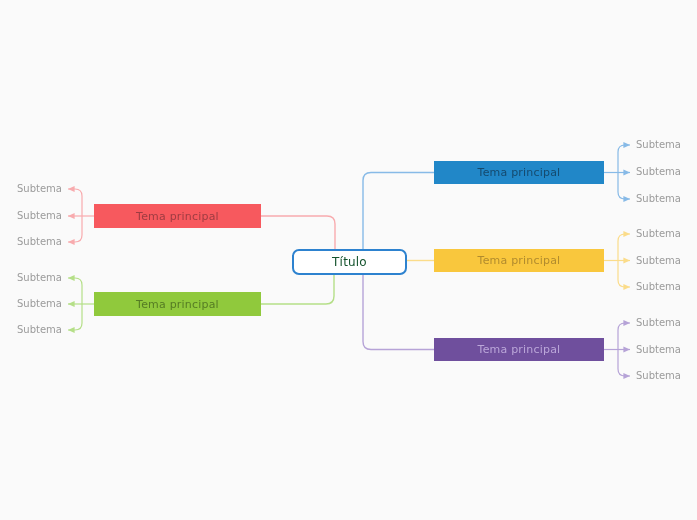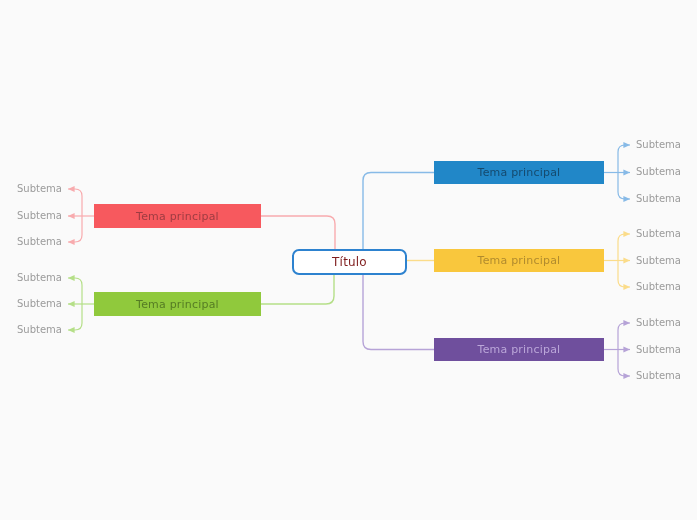--- a/index.html
+++ b/index.html
@@ -22,21 +22,21 @@
     font-size:11px;font-weight:normal;
     cursor:pointer;
     box-sizing:border-box;
     letter-spacing:.2px;
   }
   .root-node{
     left:292px;top:249px;width:115px;height:26px;
     background:#ffffff;
     border:2px solid #2d82cf;
     border-radius:7px;
-    color:#7f1d1d;
+    color:#14532d;
     font-size:12px;
   }
   .node-red   {left:94px; top:204px;width:167px;height:24px;background:#f7595e;color:#9e3c42;}
   .node-green {left:94px; top:292px;width:167px;height:24px;background:#90c93c;color:#557c24;}
   .node-blue  {left:434px;top:161px;width:170px;height:23px;background:#2187c8;color:#154a6e;}
   .node-yellow{left:434px;top:249px;width:170px;height:23px;background:#f9c73d;color:#b18b2e;}
   .node-purple{left:434px;top:338px;width:170px;height:23px;background:#6f4f9d;color:#bba7d9;}
   .subtopic{
     position:absolute;
     font-size:10px;

